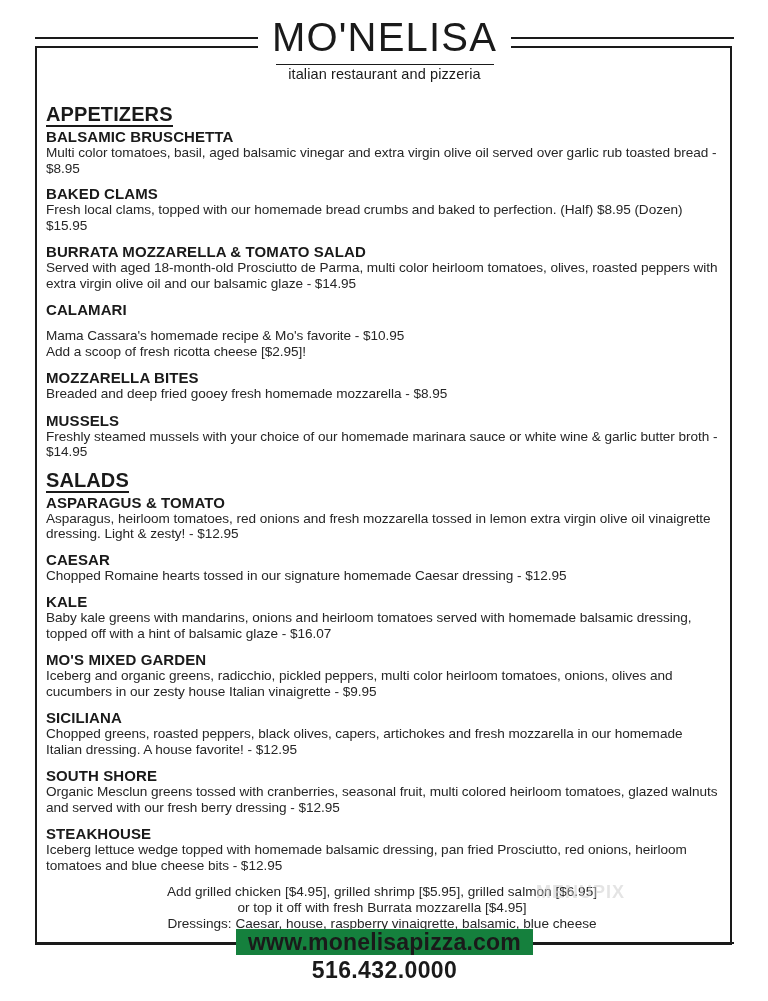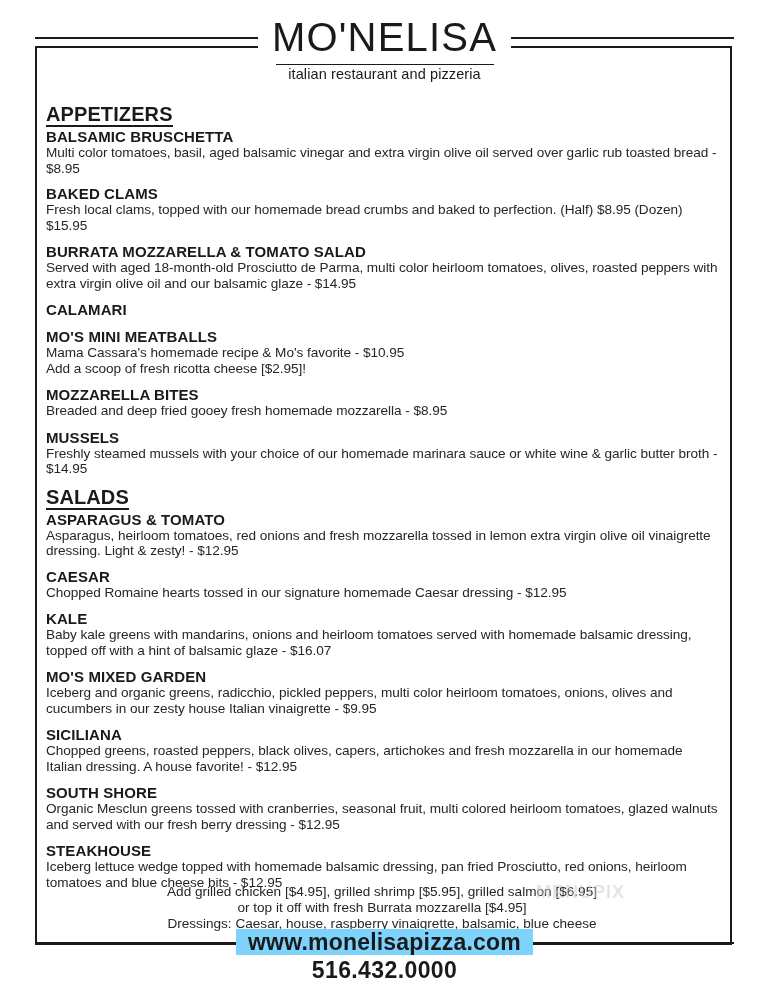--- a/index.html
+++ b/index.html
@@ -168,21 +168,21 @@
     border-top: 2px solid #1a1a1a;
     position: relative;
     top: 1px;
   }
   #website {
     font-size: 23px;
     font-weight: bold;
     letter-spacing: 0.2px;
     line-height: 26px;
     padding: 0 12px;
-    background: #7dd3fc;
+    background: #15803d;
     white-space: nowrap;
   }
   #phone {
     font-size: 23px;
     font-weight: bold;
     letter-spacing: 0.4px;
     line-height: 27px;
     margin-top: 1px;
     background: #ffffff;
     padding: 0 8px;
@@ -242,21 +242,20 @@
         <p class="item-desc">Fresh local clams, topped with our homemade bread crumbs and baked to perfection. (Half) $8.95 (Dozen) $15.95</p>
       </div>
       <div class="menu-item">
         <p class="item-name">BURRATA MOZZARELLA &amp; TOMATO SALAD</p>
         <p class="item-desc">Served with aged 18-month-old Prosciutto de Parma, multi color heirloom tomatoes, olives, roasted peppers with extra virgin olive oil and our balsamic glaze - $14.95</p>
       </div>
       <div class="menu-item">
         <p class="item-name">CALAMARI</p>
       </div>
       <div class="menu-item">
-        <p class="item-name">MO'S MINI MEATBALLS</p>
         <p class="item-desc">Mama Cassara's homemade recipe &amp; Mo's favorite - $10.95<br>Add a scoop of fresh ricotta cheese [$2.95]!</p>
       </div>
       <div class="menu-item">
         <p class="item-name">MOZZARELLA BITES</p>
         <p class="item-desc">Breaded and deep fried gooey fresh homemade mozzarella - $8.95</p>
       </div>
       <div class="menu-item">
         <p class="item-name">MUSSELS</p>
         <p class="item-desc">Freshly steamed mussels with your choice of our homemade marinara sauce or white wine &amp; garlic butter broth - $14.95</p>
       </div>

